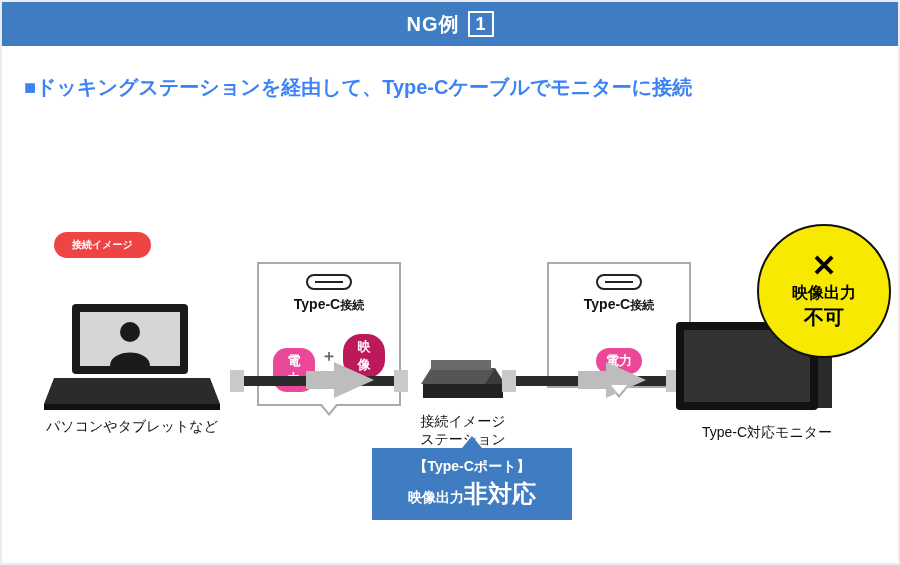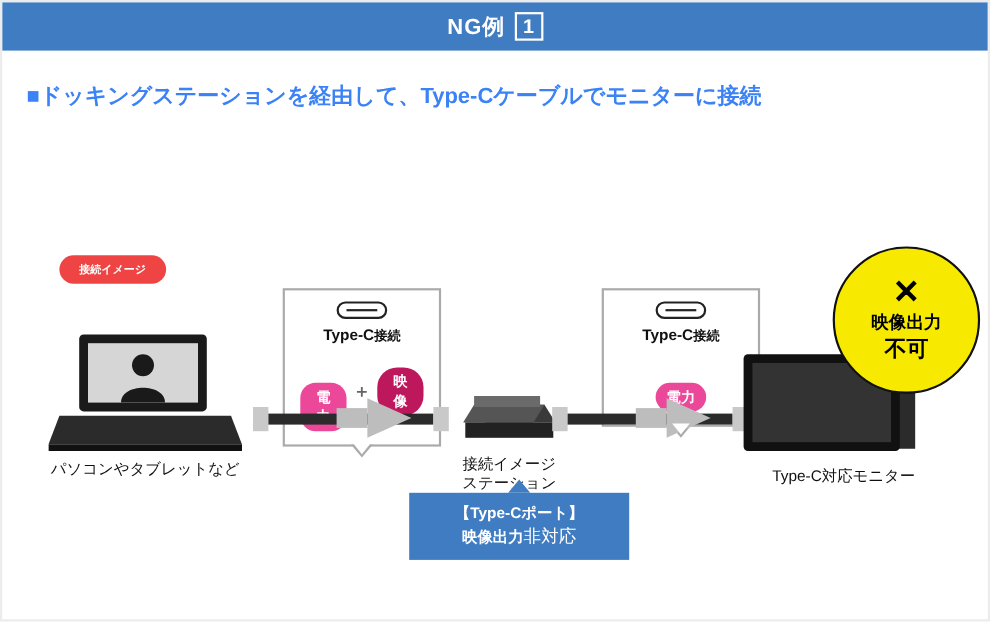--- a/index.html
+++ b/index.html
@@ -105,21 +105,21 @@
   .note {
     position:absolute; left: 340px; top: 186px; width: 200px; background:#3f7cc1; color:#fff; text-align:center;
     padding: 10px 6px 10px 6px; font-weight:700;
   }
   .note::before {
     content:""; position:absolute; left:50%; top:-12px; transform:translateX(-50%);
     width:0;height:0;border-left:10px solid transparent;border-right:10px solid transparent;border-bottom:12px solid #3f7cc1;
   }
   .note .l1 { font-size: 14px; }
   .note .l2 { font-size: 14px; margin-top:2px; }
-  .note .l2 .big { font-size: 16px; font-weight:400; }
+  .note .l2 .big { font-size: 24px; font-weight:700; }
 </style>
 </head>
 <body>
 
 <div class="title-bar">
   <span class="title">NG例</span>
   <span class="num">1</span>
 </div>
 
 <div class="description">■ドッキングステーションを経由して、Type-Cケーブルでモニターに接続</div>

